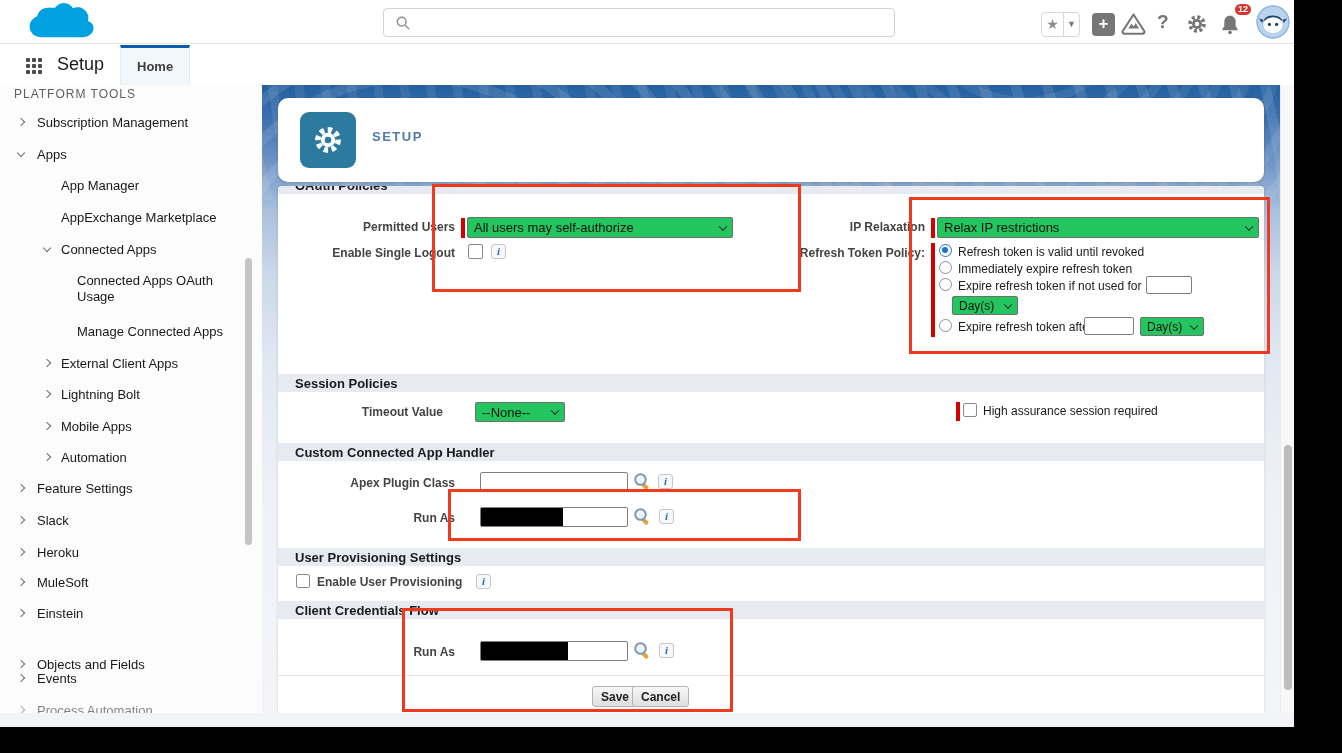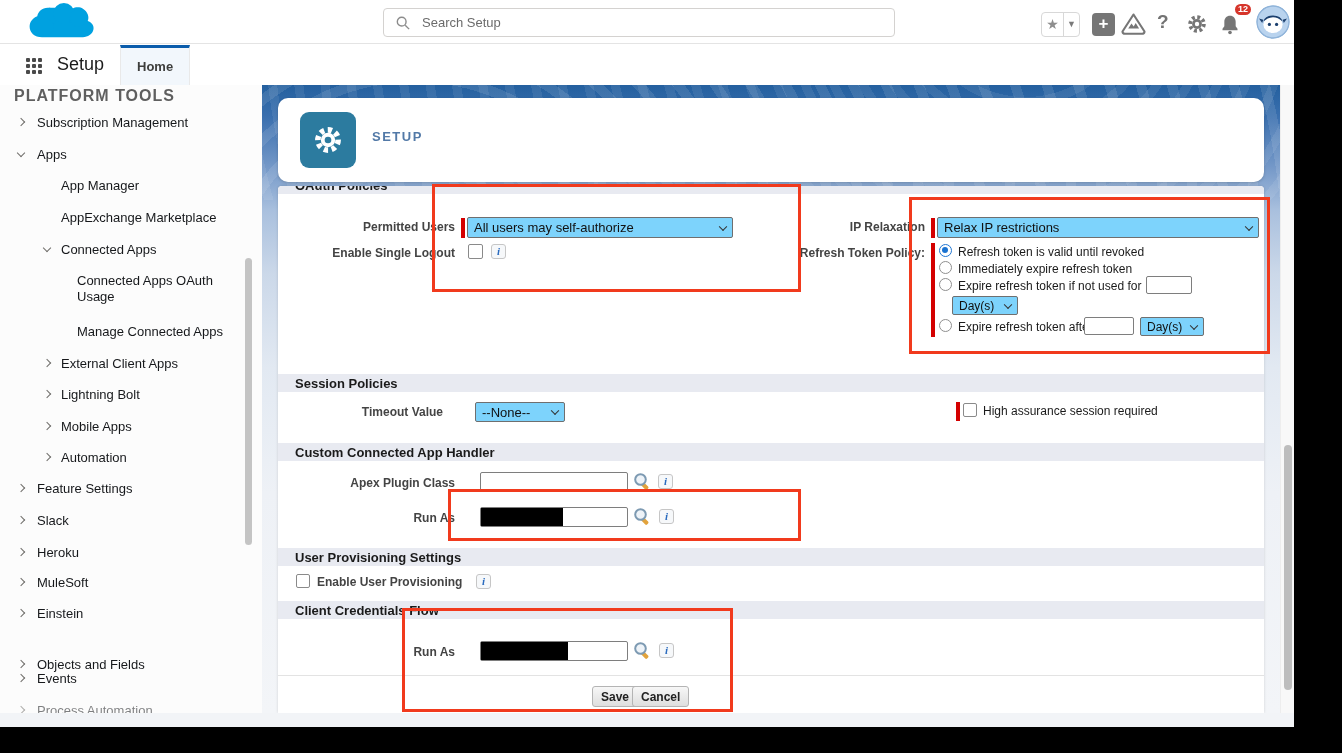--- a/index.html
+++ b/index.html
@@ -33,42 +33,42 @@
   .tab.active { background:#f2f7fc; border-top:3px solid #0b5cab; border-left:1px solid #e9e9e9; border-right:1px solid #e9e9e9; }
   .tab .chev-d { margin-left:9px; }
 
   
   .chev-r, .chev-d { display:inline-block; width:6px; height:6px; border-right:1.6px solid #706e6b; border-bottom:1.6px solid #706e6b; }
   .chev-r { transform:rotate(-45deg); }
   .chev-d { transform:rotate(45deg); margin-top:-3px; }
 
   
   .sidebar { position:absolute; left:0; top:85px; width:262px; height:628px; background:#fcfcfc; overflow:hidden; }
-  .side-head { position:absolute; left:14px; top:2px; font-size:16px; font-weight:700; letter-spacing:1px; color:#5f5f5f;text-align:center; }
+  .side-head { position:absolute; left:14px; top:2px; font-size:12px; font-weight:400; letter-spacing:1px; color:#5f5f5f;text-align:center; }
   .sitem { position:absolute; font-size:13px; color:#16181b; cursor:default; }
   .sitem .chev-r, .sitem .chev-d { position:absolute; top:4px; }
   .sitem .lbl { display:block; }
   .sthumb { position:absolute; left:245px; top:173px; width:7px; height:287px; background:#c4c4c4; border-radius:4px; }
 
   
   .main { position:absolute; left:262px; top:85px; width:1018px; height:628px;
     background:linear-gradient(180deg,#24609f 0%,#3a6fae 5%,#7498c8 13%,#a9c0de 20%,#cbd8e9 30%,#e2e9f2 45%,#eef1f6 65%,#f3f5f8 100%); }
   .main::before { content:""; position:absolute; left:0; top:0; right:0; height:115px;
     background:repeating-radial-gradient(circle at 15% 180%, rgba(255,255,255,.10) 0 10px, transparent 10px 30px),
                repeating-radial-gradient(circle at 75% -80%, rgba(255,255,255,.08) 0 9px, transparent 9px 26px); }
   .setup-card { position:absolute; left:16px; top:13px; width:986px; height:84px; background:#fff; border-radius:10px; box-shadow:0 1px 3px rgba(0,0,0,.18); }
   .gear-tile { position:absolute; left:22px; top:14px; width:56px; height:56px; background:#2c7b9f; border-radius:9px; display:flex; align-items:center; justify-content:center; }
   .setup-lbl { position:absolute; left:94px; top:31px; font-size:13px; font-weight:bold; letter-spacing:1.5px; color:#5279a7; }
 
   .form-card { position:absolute; left:16px; top:101px; width:986px; height:527px; background:#fff; border-radius:4px 4px 0 0; box-shadow:0 0 3px rgba(0,0,0,.15); overflow:hidden; }
   .band { position:absolute; left:0; width:986px; height:18px; background:#e8eaf1; }
   .band span { position:absolute; left:17px; top:2px; font-size:13px; font-weight:bold; color:#1a1a1a; }
   .flabel { position:absolute; font-size:12px; font-weight:bold; color:#444; text-align:right; }
   .reqbar { position:absolute; width:4px; background:#d40000; }
-  .sel { position:absolute; background:#7dd3fc; border:1px solid #6f6f6f; border-radius:2px; font-size:13px; color:#111; display:flex; align-items:center; padding:0 18px 0 6px; }
+  .sel { position:absolute; background:#22c55e; border:1px solid #6f6f6f; border-radius:2px; font-size:13px; color:#111; display:flex; align-items:center; padding:0 18px 0 6px; }
   .sel .sel-ar { position:absolute; right:6px; top:50%; width:6px; height:6px; border-right:1.5px solid #333; border-bottom:1.5px solid #333; transform:translateY(-70%) rotate(45deg); }
   .txt { position:absolute; background:#fff; border:1px solid #7e7e7e; border-radius:2px; }
   .cb { position:absolute; width:15px; height:15px; background:#fff; border:1.5px solid #8a8a8a; border-radius:2px; }
   .rd { position:absolute; width:13px; height:13px; background:#fff; border:1.5px solid #8f8f8f; border-radius:50%; }
   .rd.on { border-color:#2277d2; }
   .rd.on::after { content:""; position:absolute; left:2px; top:2px; width:6px; height:6px; border-radius:50%; background:#1a73d1; }
   .rlabel { position:absolute; font-size:12px; color:#1a1a1a; white-space:nowrap; }
   .info { position:absolute; width:15px; height:15px; background:#f6f8fa; border:1px solid #c6c6c6; border-radius:3px; text-align:center; font-family:"Liberation Serif",serif; font-style:italic; font-weight:bold; font-size:11px; line-height:13px; color:#2a6bbf; }
   .lookup { position:absolute; width:19px; height:19px; }
   .redact { position:absolute; background:#000; }
@@ -95,21 +95,20 @@
           <circle cx="40" cy="12" r="11" fill="#00a1e0"></circle>
         <circle cx="55" cy="17" r="9" fill="#00a1e0"></circle>
           <circle cx="20" cy="26" r="9" fill="#00a1e0"></circle>
       </svg>
     </div>
     <div class="searchbox">
       <svg width="14" height="14" viewBox="0 0 16 16">
         <circle cx="6.5" cy="6.5" r="5" fill="none" stroke="#8c8c8c" stroke-width="1.6"></circle>
         <line x1="10.5" y1="10.5" x2="15" y2="15" stroke="#8c8c8c" stroke-width="1.6"></line>
       </svg>
-      <input type="text" placeholder="Search Setup" style="">
     </div>
     <div class="favgrp">
       <span class="star">★</span>
       <span class="caret">▼</span>
     </div>
     <div class="plusbtn">+</div>
     <div class="trailhead">
       <svg width="25" height="22" viewBox="0 0 25 22">
         <path d="M12.5 1.5 L23.5 18.5 Q23.5 20.8 20.8 20.8 L4.2 20.8 Q1.5 20.8 1.5 18.5 Z" fill="none" stroke="#767676" stroke-width="2.1" stroke-linejoin="round"></path>
         <path d="M7.2 15.6 l3.3-5.2 2.2 3 2-3.4 3.4 5.6z" fill="#767676"></path>

